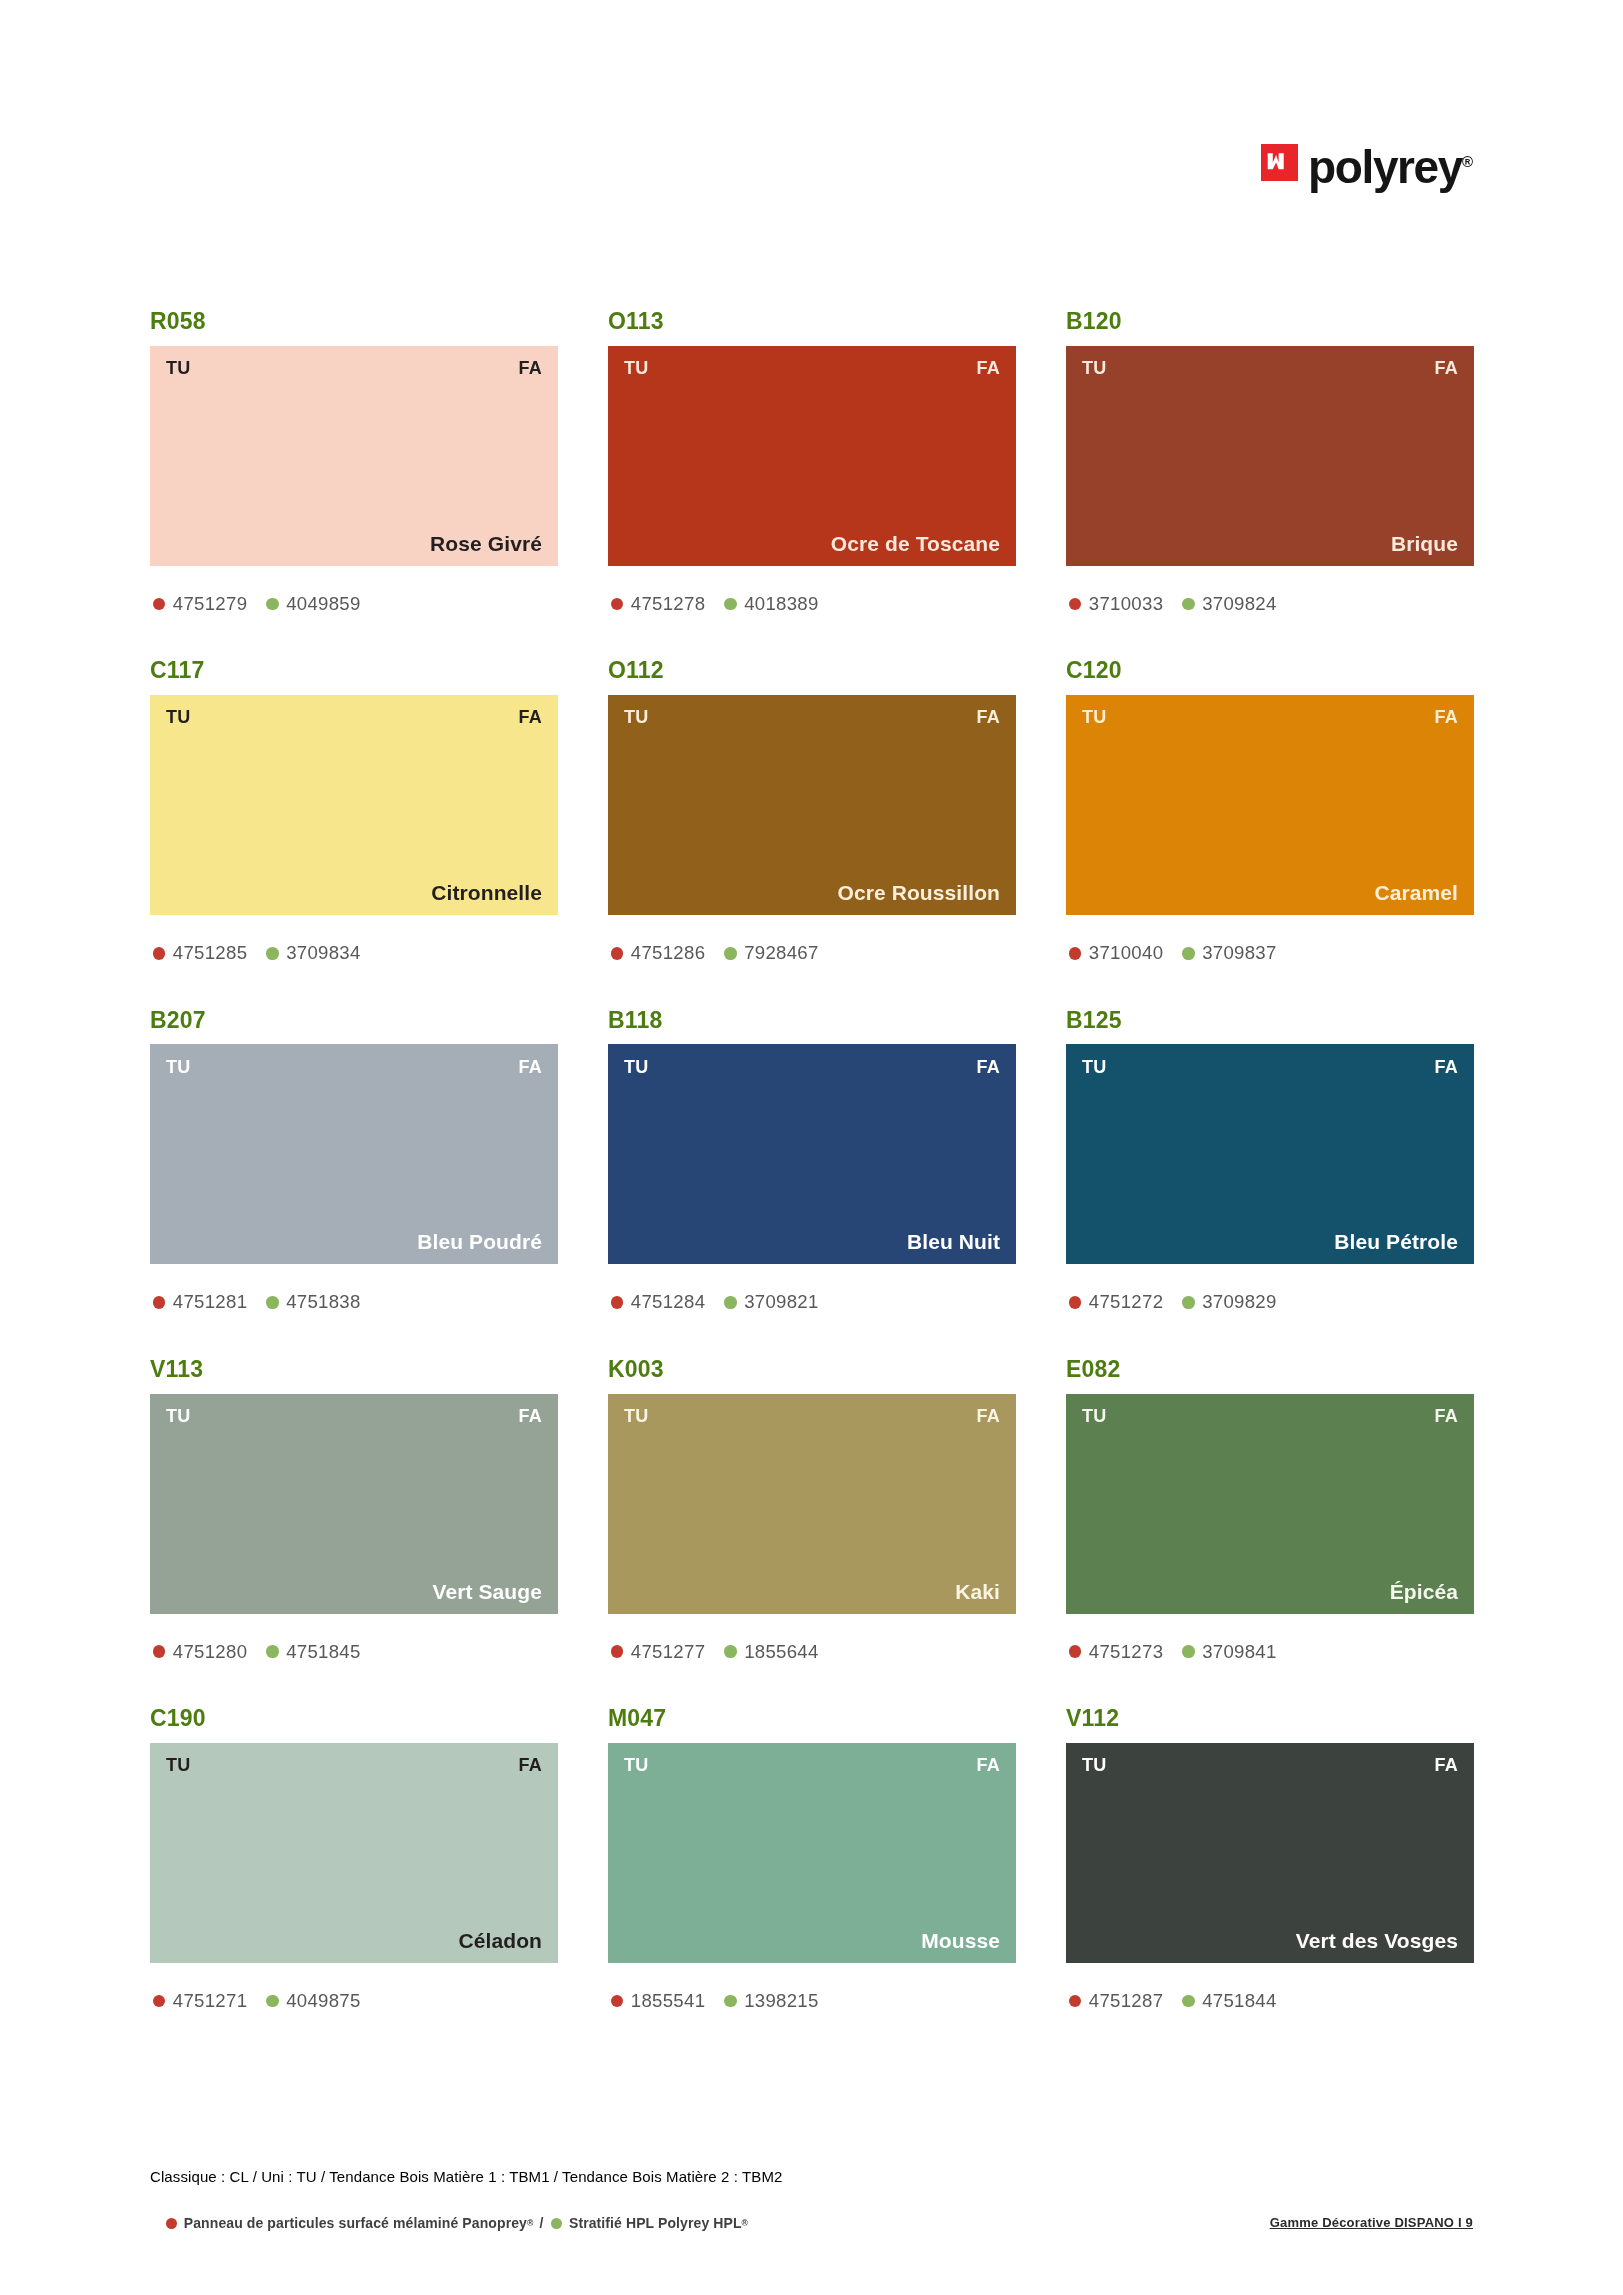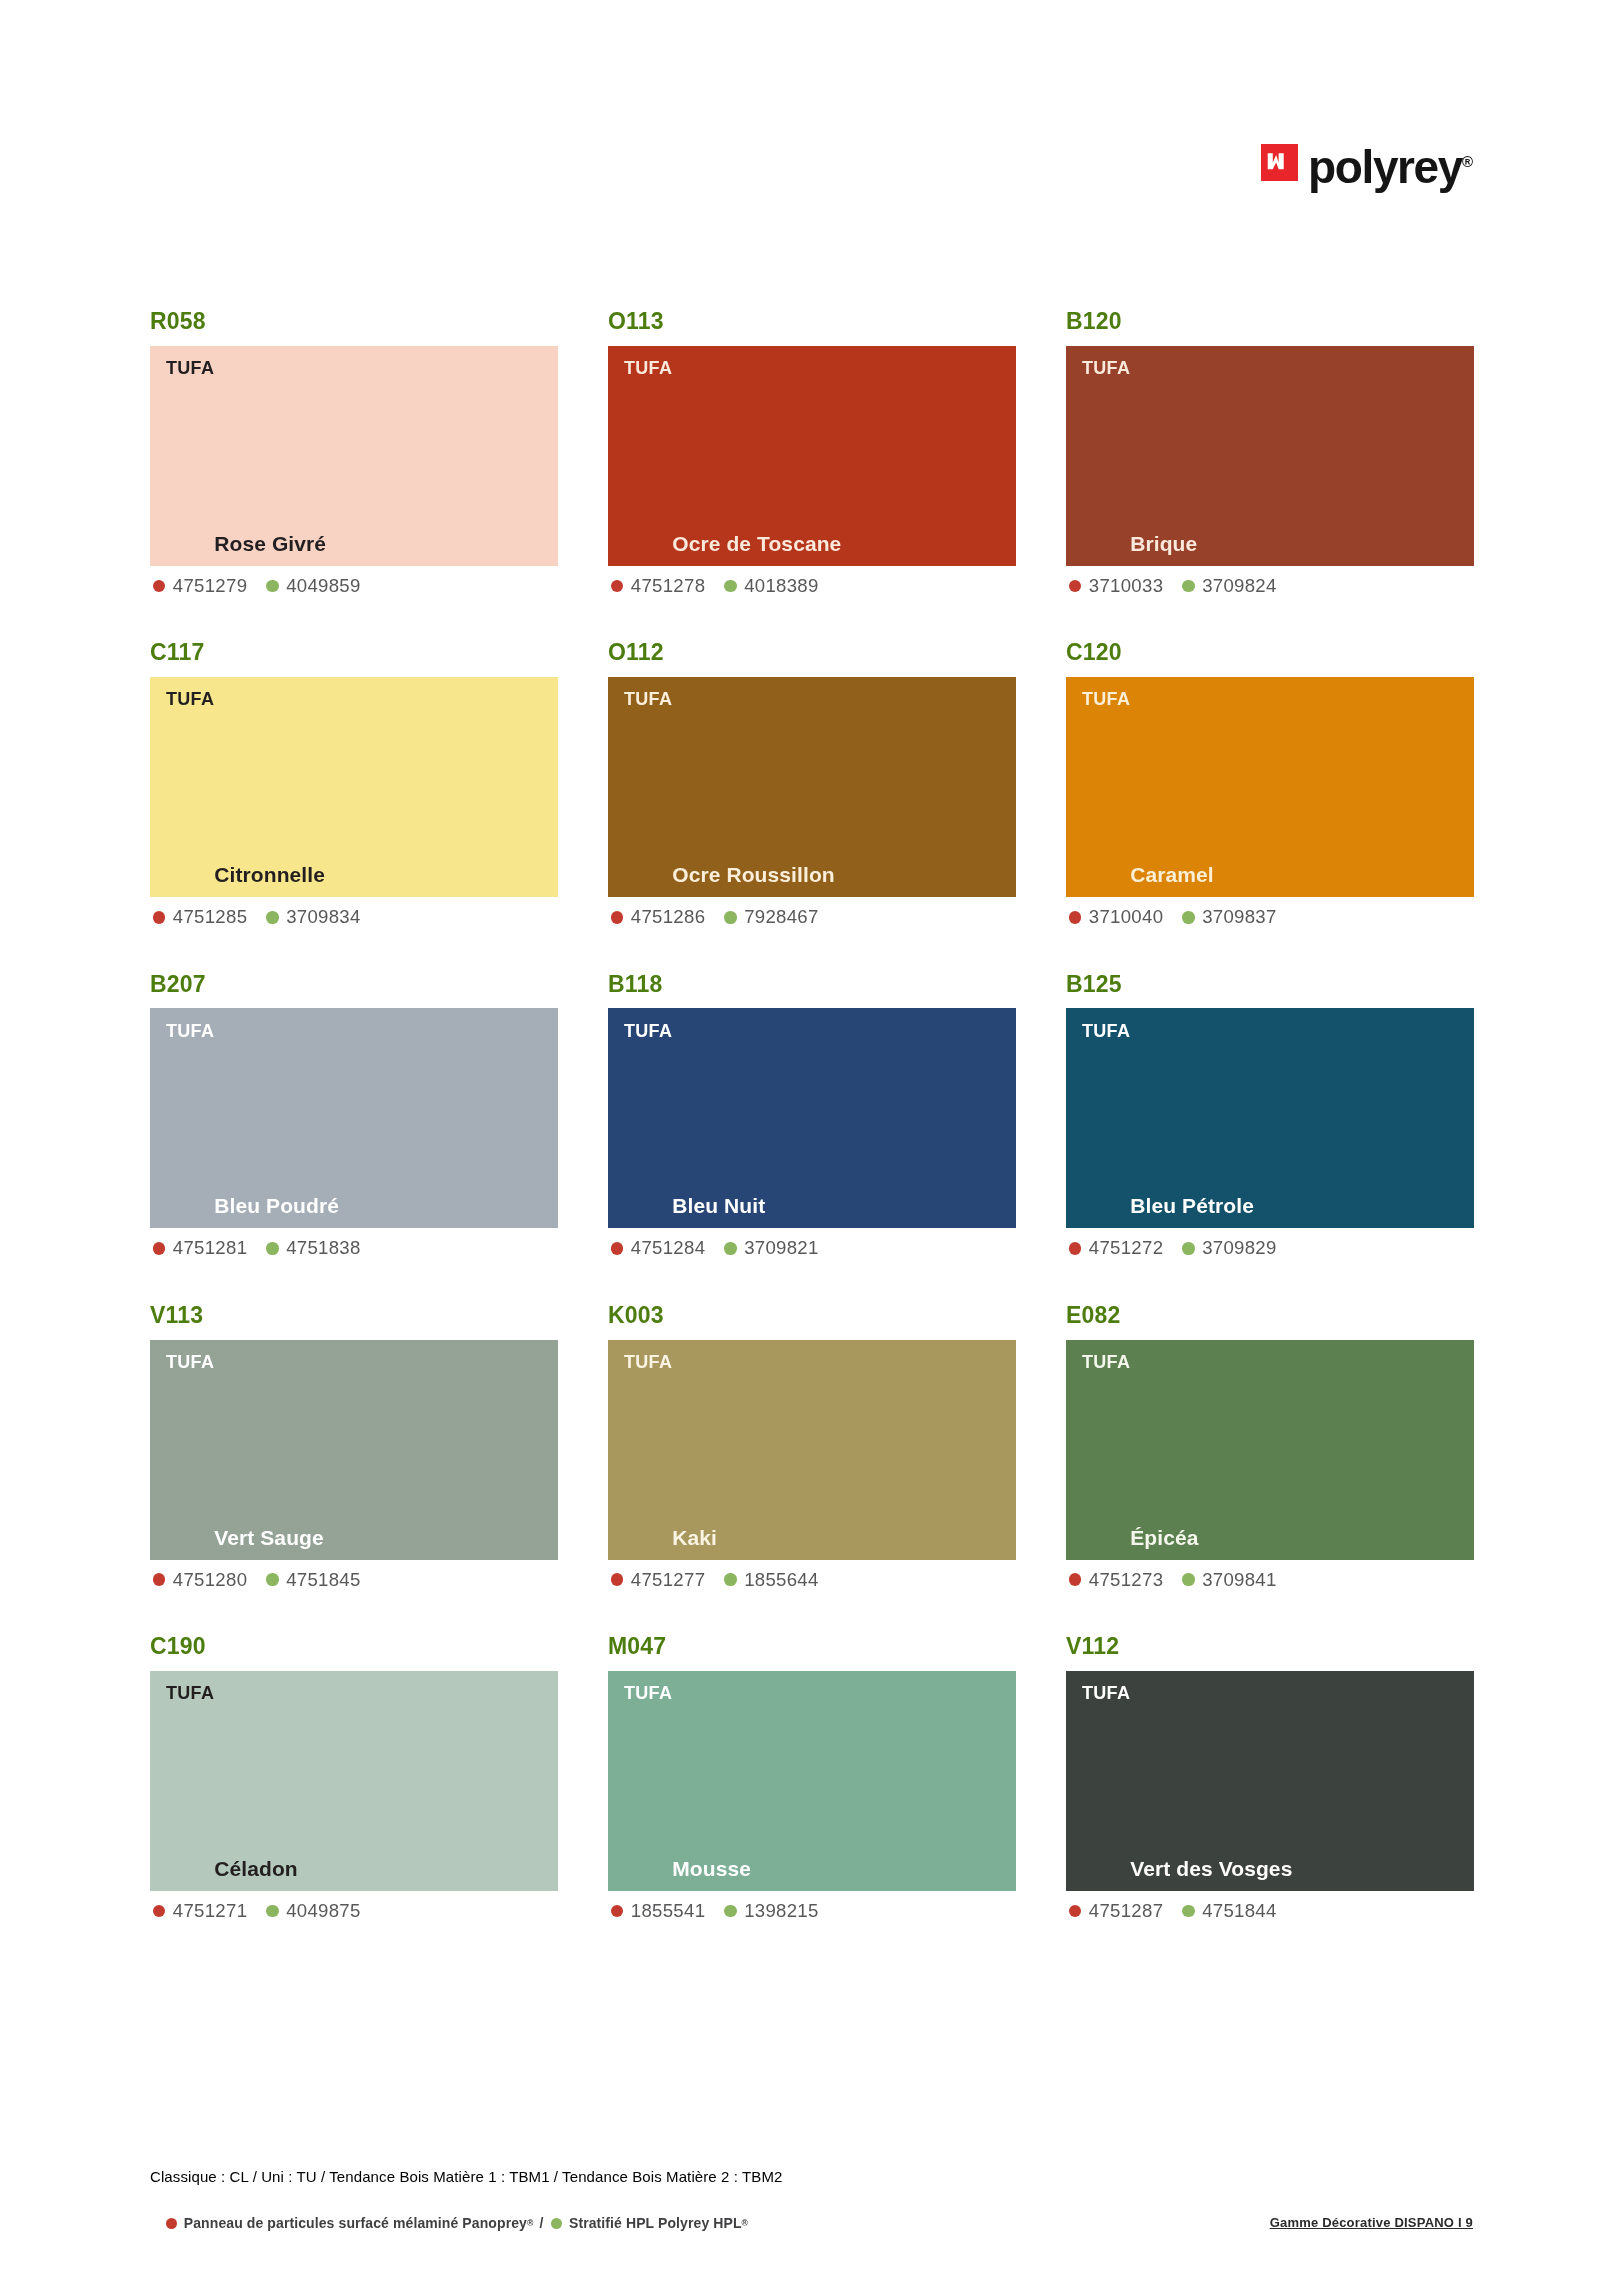--- a/index.html
+++ b/index.html
@@ -73,21 +73,21 @@
     line-height: 1;
     margin-bottom: 12.7px;
   }
 
   .swatch {
     position: relative;
     width: 408px;
     height: 220px;
     padding: 13.5px 16px 12px 16px;
     display: flex;
-    flex-direction: row;
+    flex-direction: column;
   }
   .swatch-top {
     display: flex;
     justify-content: space-between;
     align-items: flex-start;
     font-size: 18px;
     font-weight: 700;
     letter-spacing: 0.3px;
     line-height: 1;
   }
@@ -97,21 +97,21 @@
     font-size: 21px;
     font-weight: 700;
     line-height: 1;
     letter-spacing: 0.1px;
   }
 
   .refs {
     display: flex;
     align-items: flex-start;
     gap: 18.6px;
-    margin-top: 11px;
+    margin-top: 29px;
     padding-left: 2.5px;
   }
   .ref {
     display: flex;
     align-items: center;
     gap: 7.6px;
     font-size: 18.6px;
     color: #58585a;
     letter-spacing: 0.3px;
     line-height: 1;

